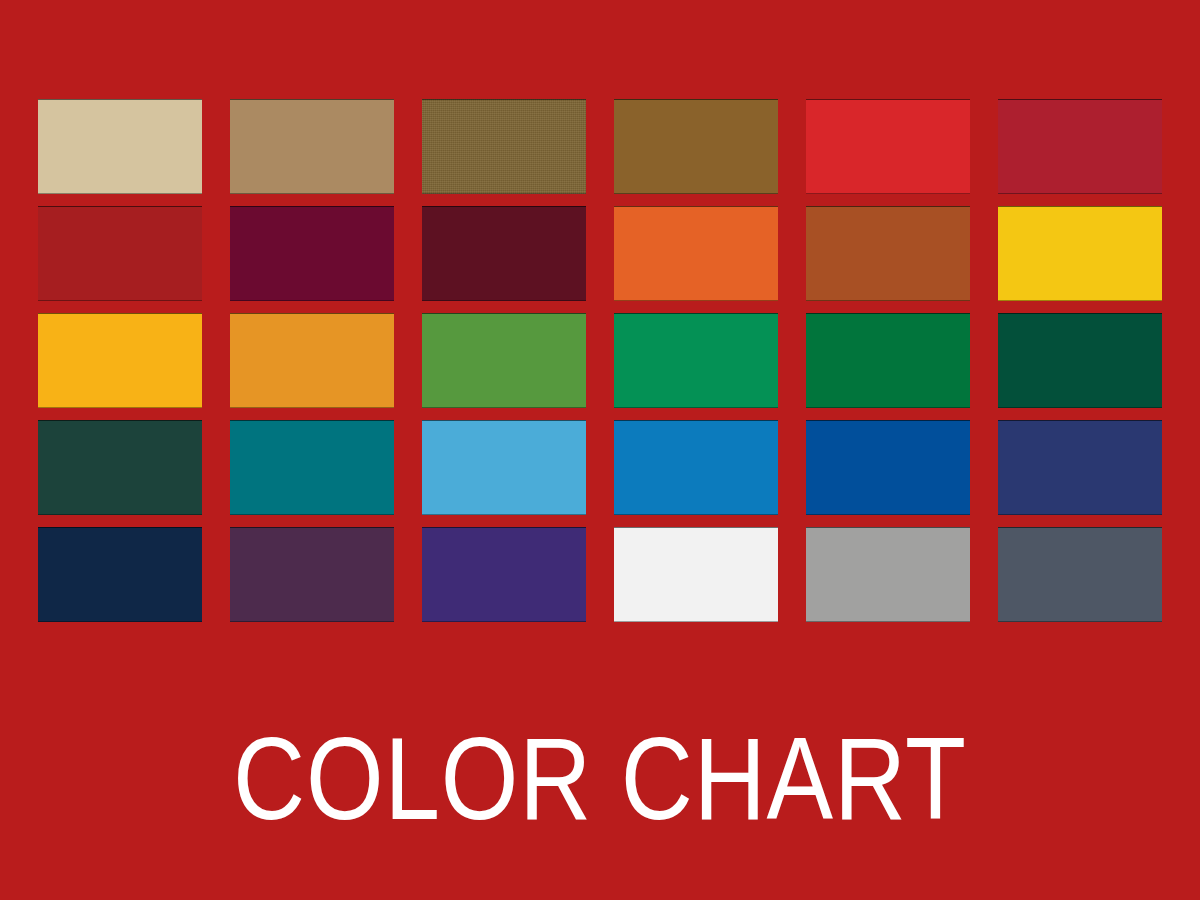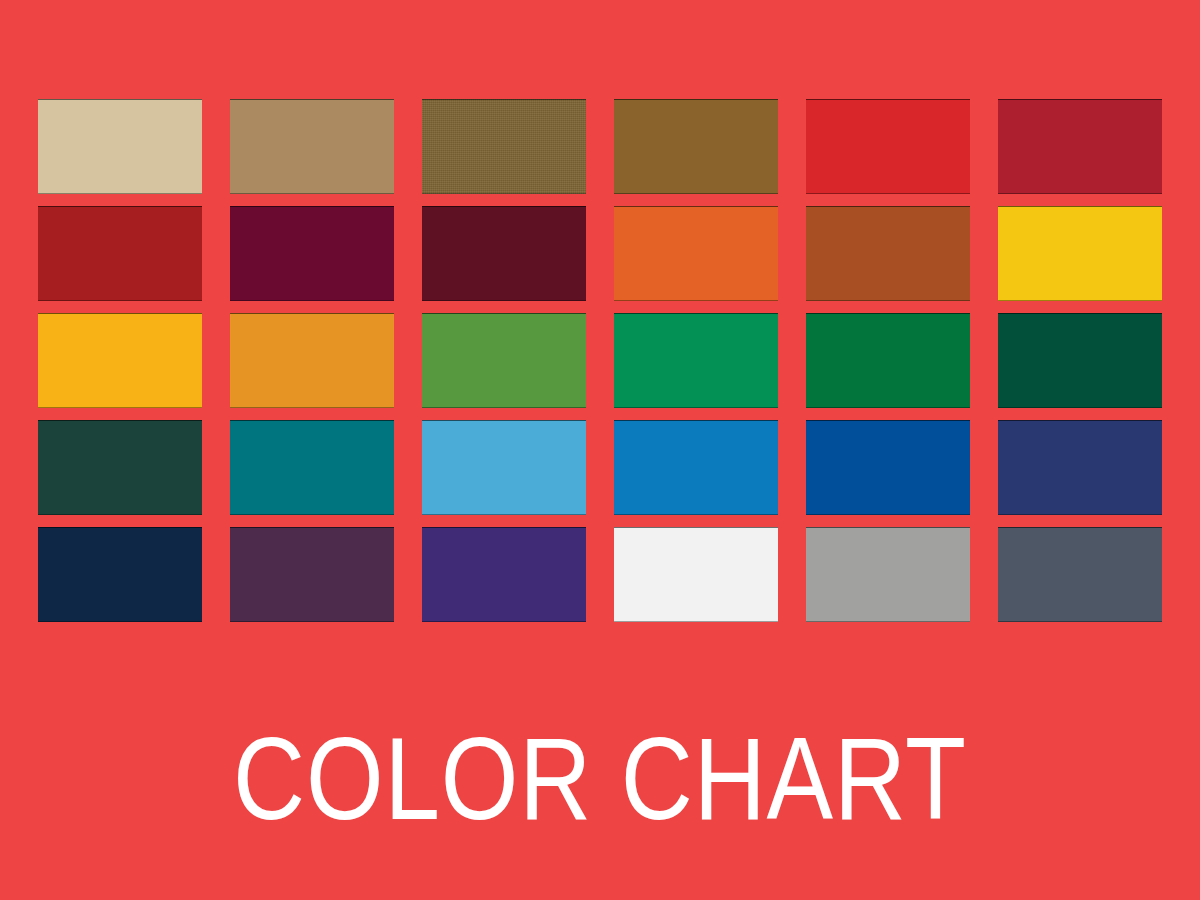--- a/index.html
+++ b/index.html
@@ -99,21 +99,21 @@
     letter-spacing: 1px;
     white-space: nowrap;
     transform: scaleX(0.86);
     transform-origin: center center;
     user-select: none;
   }
 </style>
 </head>
 <body style="background: rgb(47, 48, 50);">
 
-<div id="chart-root" style="background: #ef4444;">
+<div id="chart-root" style="background: #b91c1c;">
 
   <div id="swatch-grid">
       <div class="swatch" title="#d5c49f" style="background: rgb(213, 196, 159);"></div>
       <div class="swatch" title="#ab8a62" style="background: rgb(171, 138, 98);"></div>
       <div class="swatch grain" title="#7d6535" style="background: rgb(125, 101, 53);">
         <span class="grain-layer"></span>
       </div>
       <div class="swatch" title="#8a622b" style="background: rgb(138, 98, 43);"></div>
       <div class="swatch" title="#d9262a" style="background: rgb(217, 38, 42);"></div>
       <div class="swatch" title="#ad1f2f" style="background: rgb(173, 31, 47);"></div>

